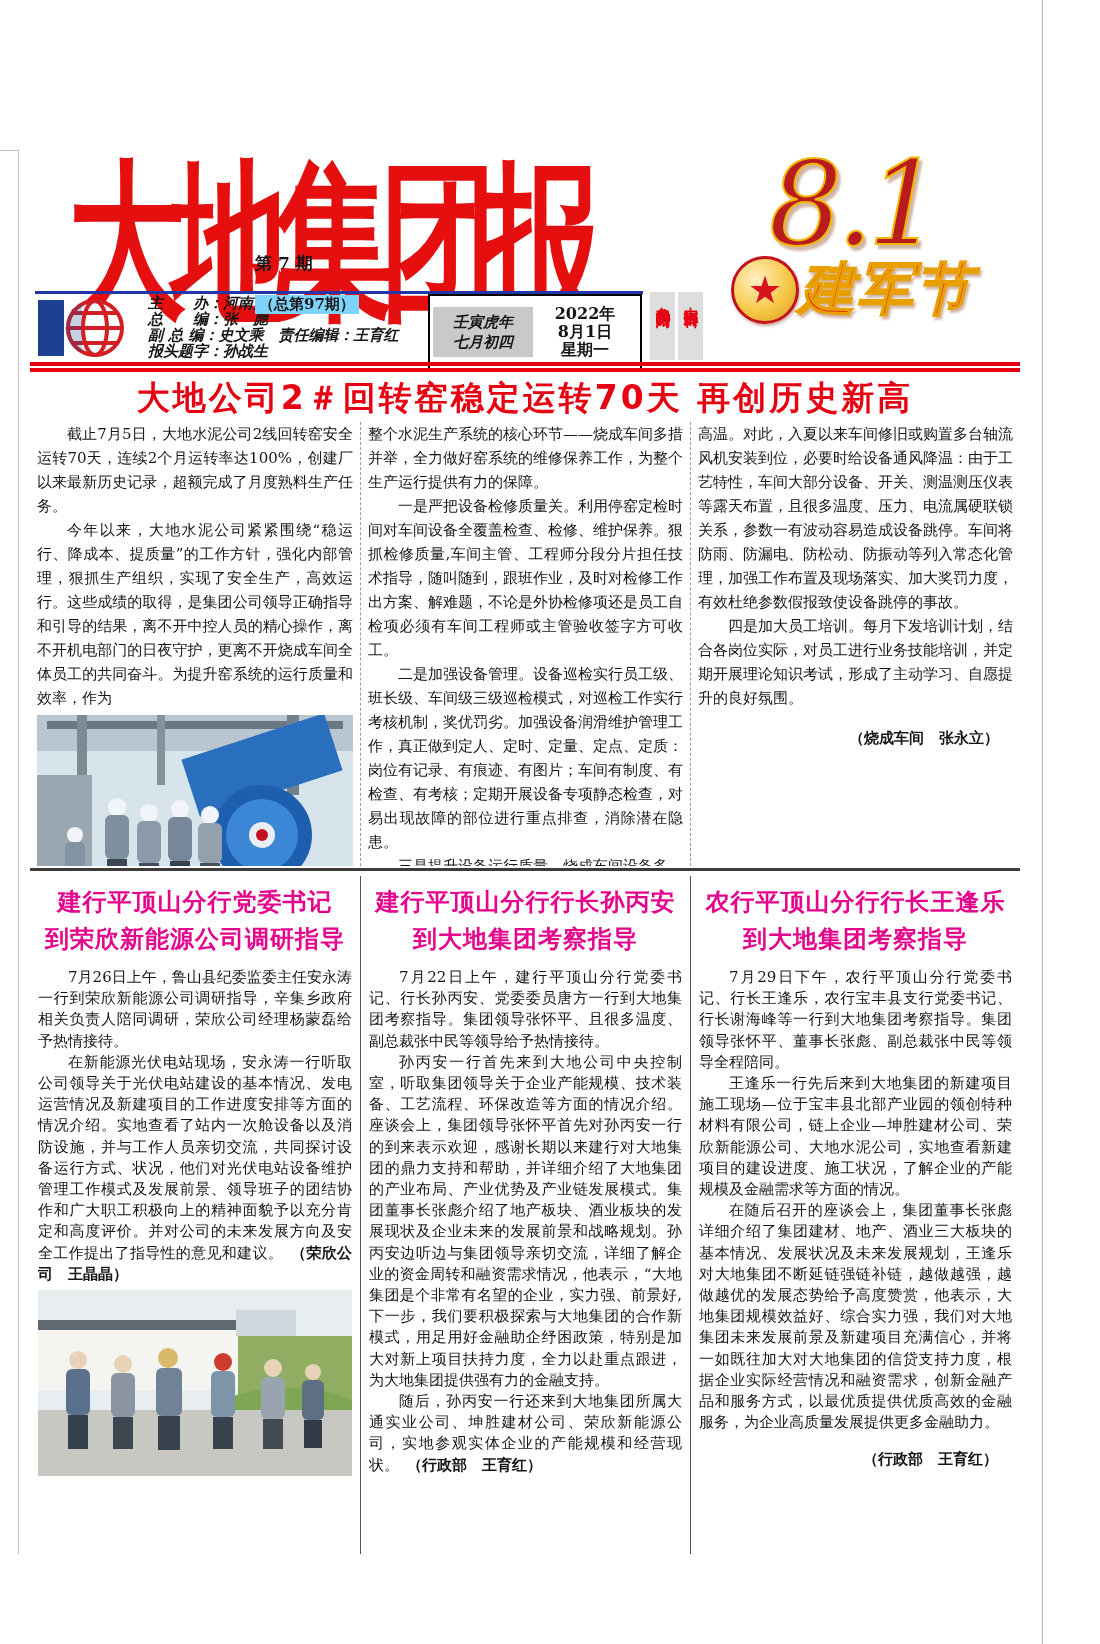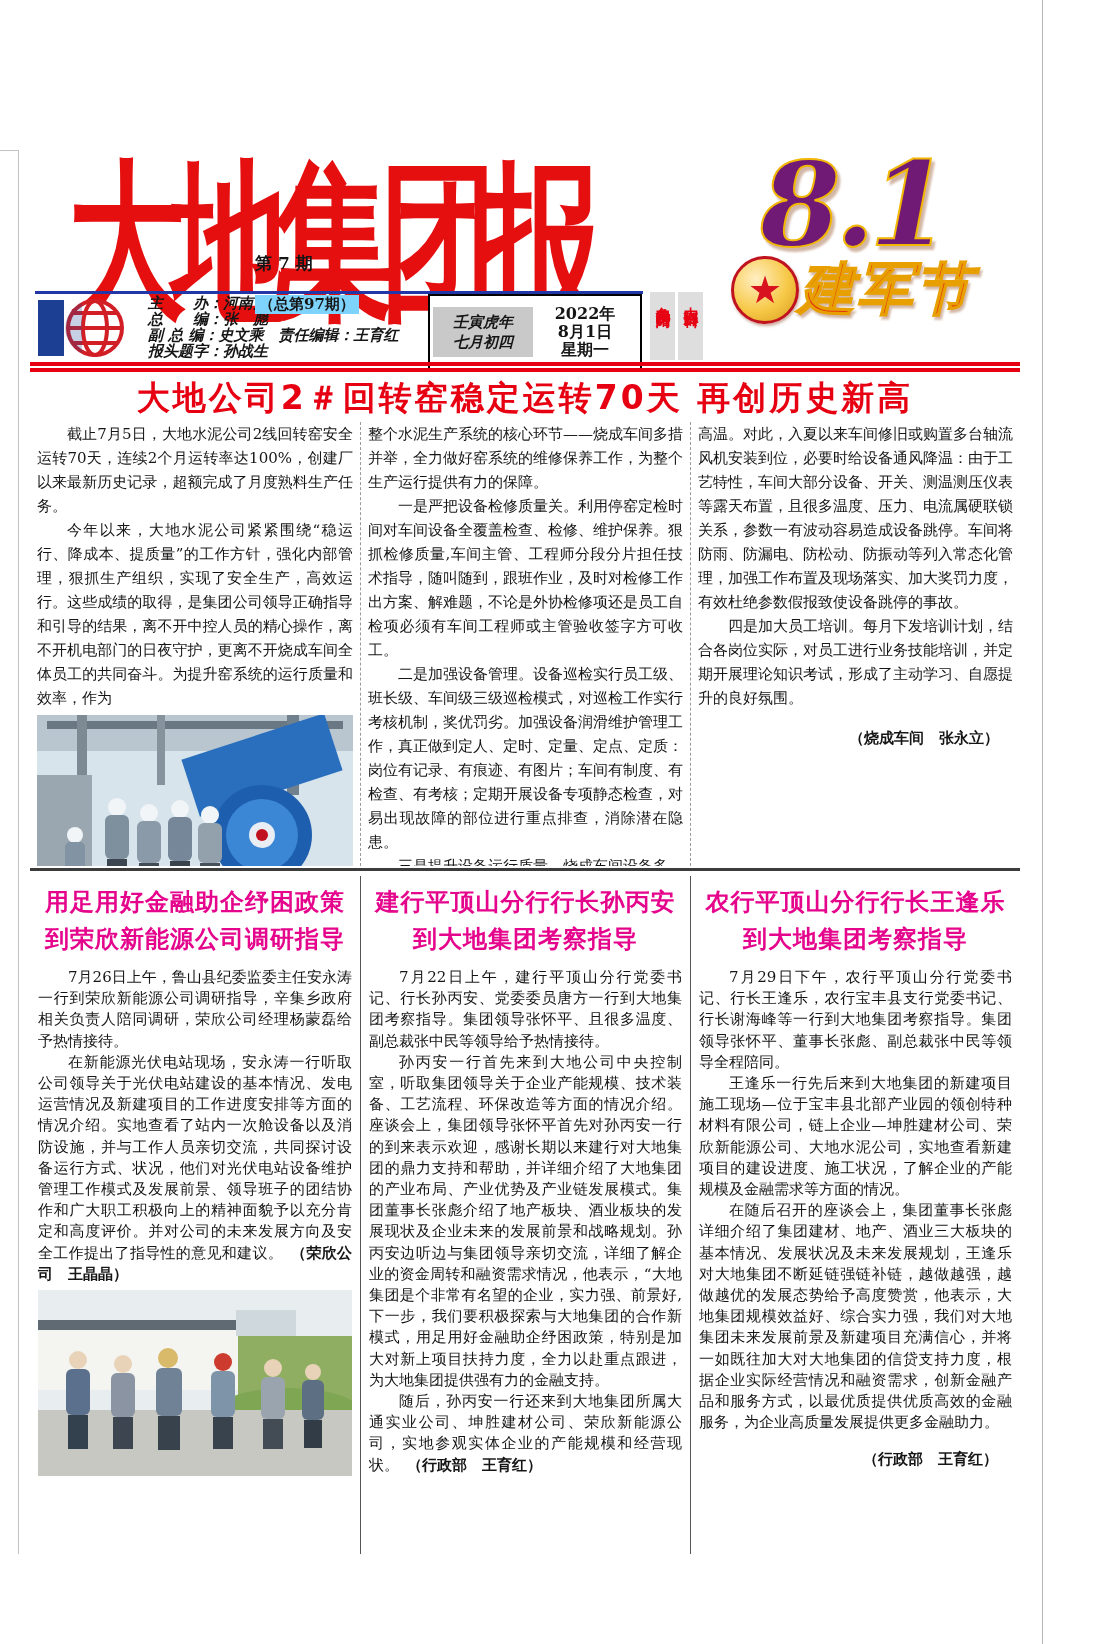--- a/index.html
+++ b/index.html
@@ -8,22 +8,22 @@
   .edge-r{position:absolute;left:1042px;top:0;width:1px;height:1644px;background:#b5b5b5;}
   .edge-l{position:absolute;left:18px;top:150px;width:1px;height:1404px;background:#c3c3c3;}
   .edge-t{position:absolute;left:0;top:150px;width:18px;height:1px;background:#c3c3c3;}
 
   
   .paper-title{position:absolute;left:68px;top:128px;width:580px;white-space:nowrap;
       font-size:118px;font-weight:bold;color:#e60f0f;letter-spacing:-14px;
       transform:scaleY(1.45);transform-origin:top left;
       font-family:"DejaVu Serif","Liberation Serif",serif;}
   .festival{position:absolute;left:682px;top:146px;width:340px;height:212px;text-align:center;}
-  .f81{font-size:116px;line-height:1;font-weight:700;font-style:italic;letter-spacing:-6px;
-      color:#701a75;-webkit-text-stroke:2px #f2b705;
+  .f81{font-size:116px;line-height:1;font-weight:400;font-style:italic;letter-spacing:-6px;
+      color:#b91c1c;-webkit-text-stroke:2px #f2b705;
       filter:drop-shadow(3px 4px 1px rgba(130,50,0,.35));}
   .badge-row{display:flex;align-items:center;justify-content:center;margin-top:-10px;}
   .star-circle{width:62px;height:62px;border-radius:50%;flex:0 0 auto;
       background:radial-gradient(circle at 35% 32%,#ffeec2,#f7c948 55%,#d99a1b);
       border:3px solid #c1121f;display:flex;align-items:center;justify-content:center;
       box-shadow:1px 2px 3px rgba(120,40,0,.4);}
   .star-circle span{font-size:38px;color:#d8121f;line-height:1;}
   .fname{font-size:56px;font-weight:900;font-style:italic;color:#e2340f;letter-spacing:2px;
       -webkit-text-stroke:1.5px #e8a000;filter:drop-shadow(2px 3px 1px rgba(130,50,0,.35));
       font-family:"DejaVu Sans","Liberation Sans",sans-serif;}
@@ -191,21 +191,21 @@
       <p class="para">四是加大员工培训。每月下发培训计划，结合各岗位实际，对员工进行业务技能培训，并定期开展理论知识考试，形成了主动学习、自愿提升的良好氛围。</p>
       <div class="byline">（烧成车间　张永立）</div>
     </div>
   </div>
 
   <div class="section-divider"></div>
 
   <div class="bottom">
     <div class="bcol">
       <div class="btitle">
-        <div>用足用好金融助企纾困政策</div>
+        <div>建行平顶山分行党委书记</div>
         <div>到荣欣新能源公司调研指导</div>
       </div>
       <p class="para">7月26日上午，鲁山县纪委监委主任安永涛一行到荣欣新能源公司调研指导，辛集乡政府相关负责人陪同调研，荣欣公司经理杨蒙磊给予热情接待。</p>
       <p class="para"><span>在新能源光伏电站现场，安永涛一行听取公司领导关于光伏电站建设的基本情况、发电运营情况及新建项目的工作进度安排等方面的情况介绍。实地查看了站内一次舱设备以及消防设施，并与工作人员亲切交流，共同探讨设备运行方式、状况，他们对光伏电站设备维护管理工作模式及发展前景、领导班子的团结协作和广大职工积极向上的精神面貌予以充分肯定和高度评价。并对公司的未来发展方向及安全工作提出了指导性的意见和建议。</span><span class="byline-inline">（荣欣公司　王晶晶）</span></p>
       <svg class="photo" viewBox="0 0 314 186" width="314" height="186">
         <rect width="314" height="186" fill="#e8edf0"></rect>
         <rect x="0" y="30" width="200" height="10" fill="#5f6a72"></rect>
         <rect x="0" y="40" width="200" height="60" fill="#f4f4f1"></rect>
         <rect x="198" y="20" width="60" height="26" fill="#cfd8dd"></rect>
         <rect x="200" y="46" width="114" height="70" fill="#8fae62"></rect>

